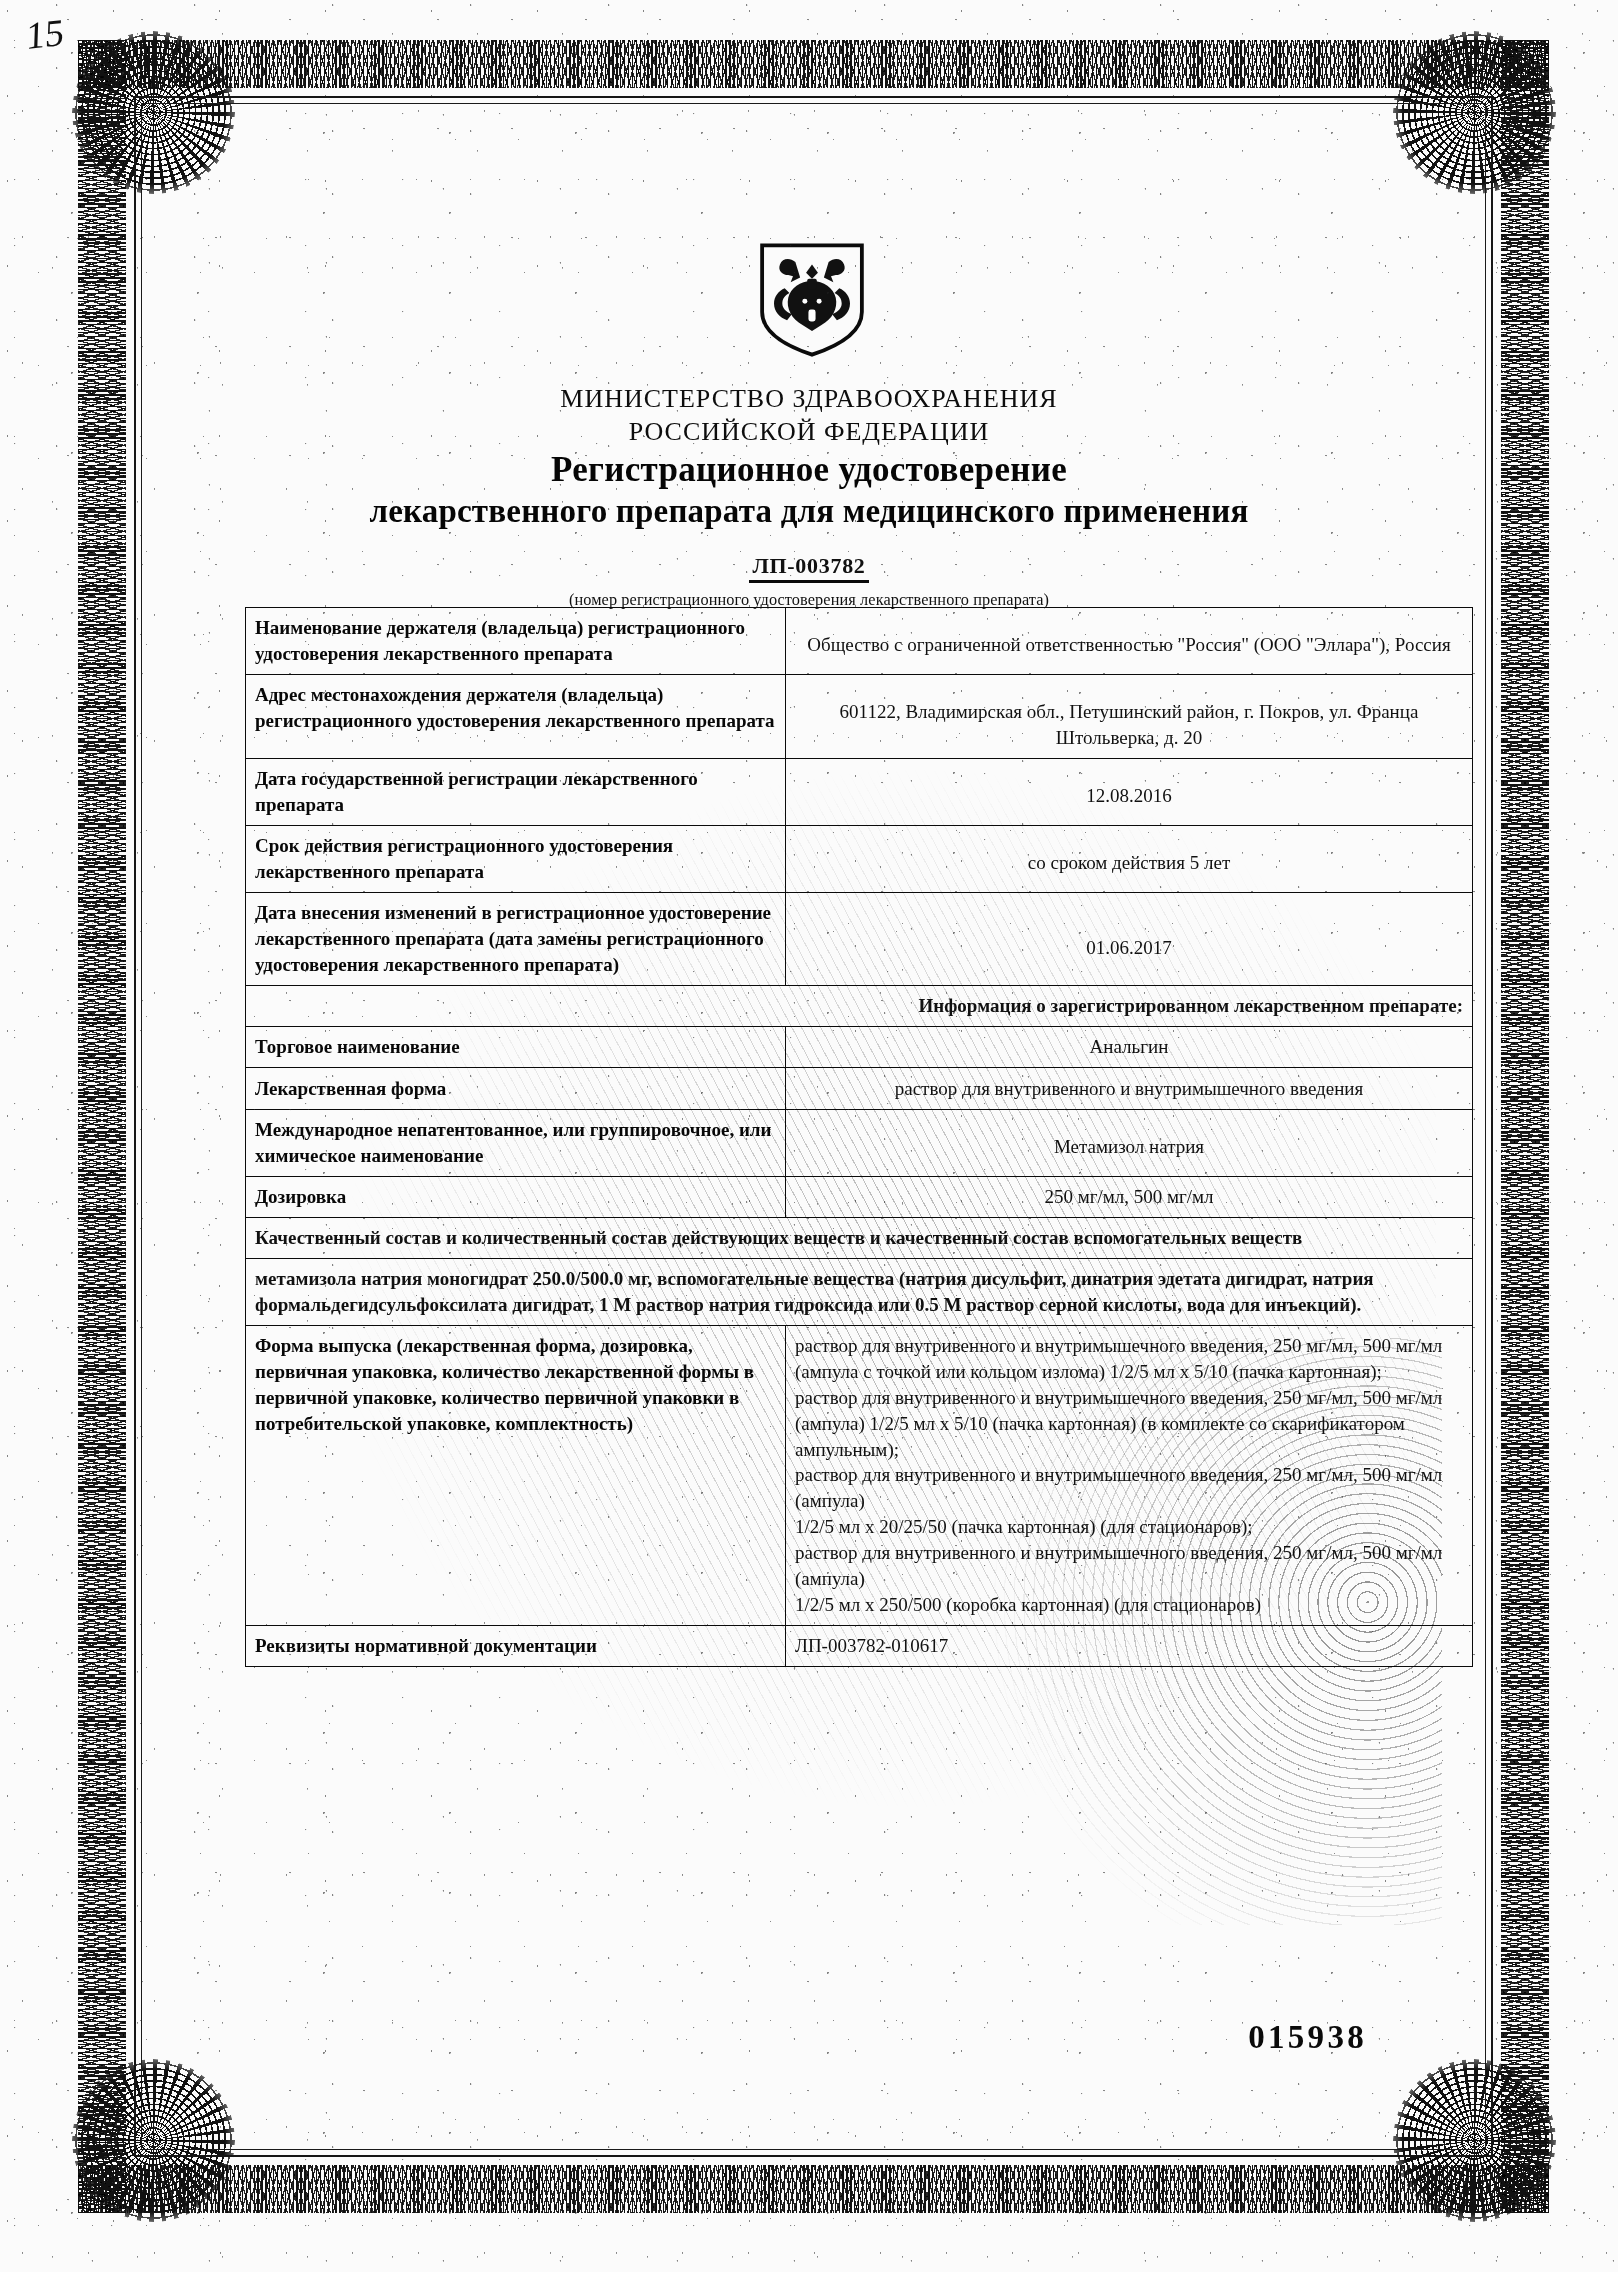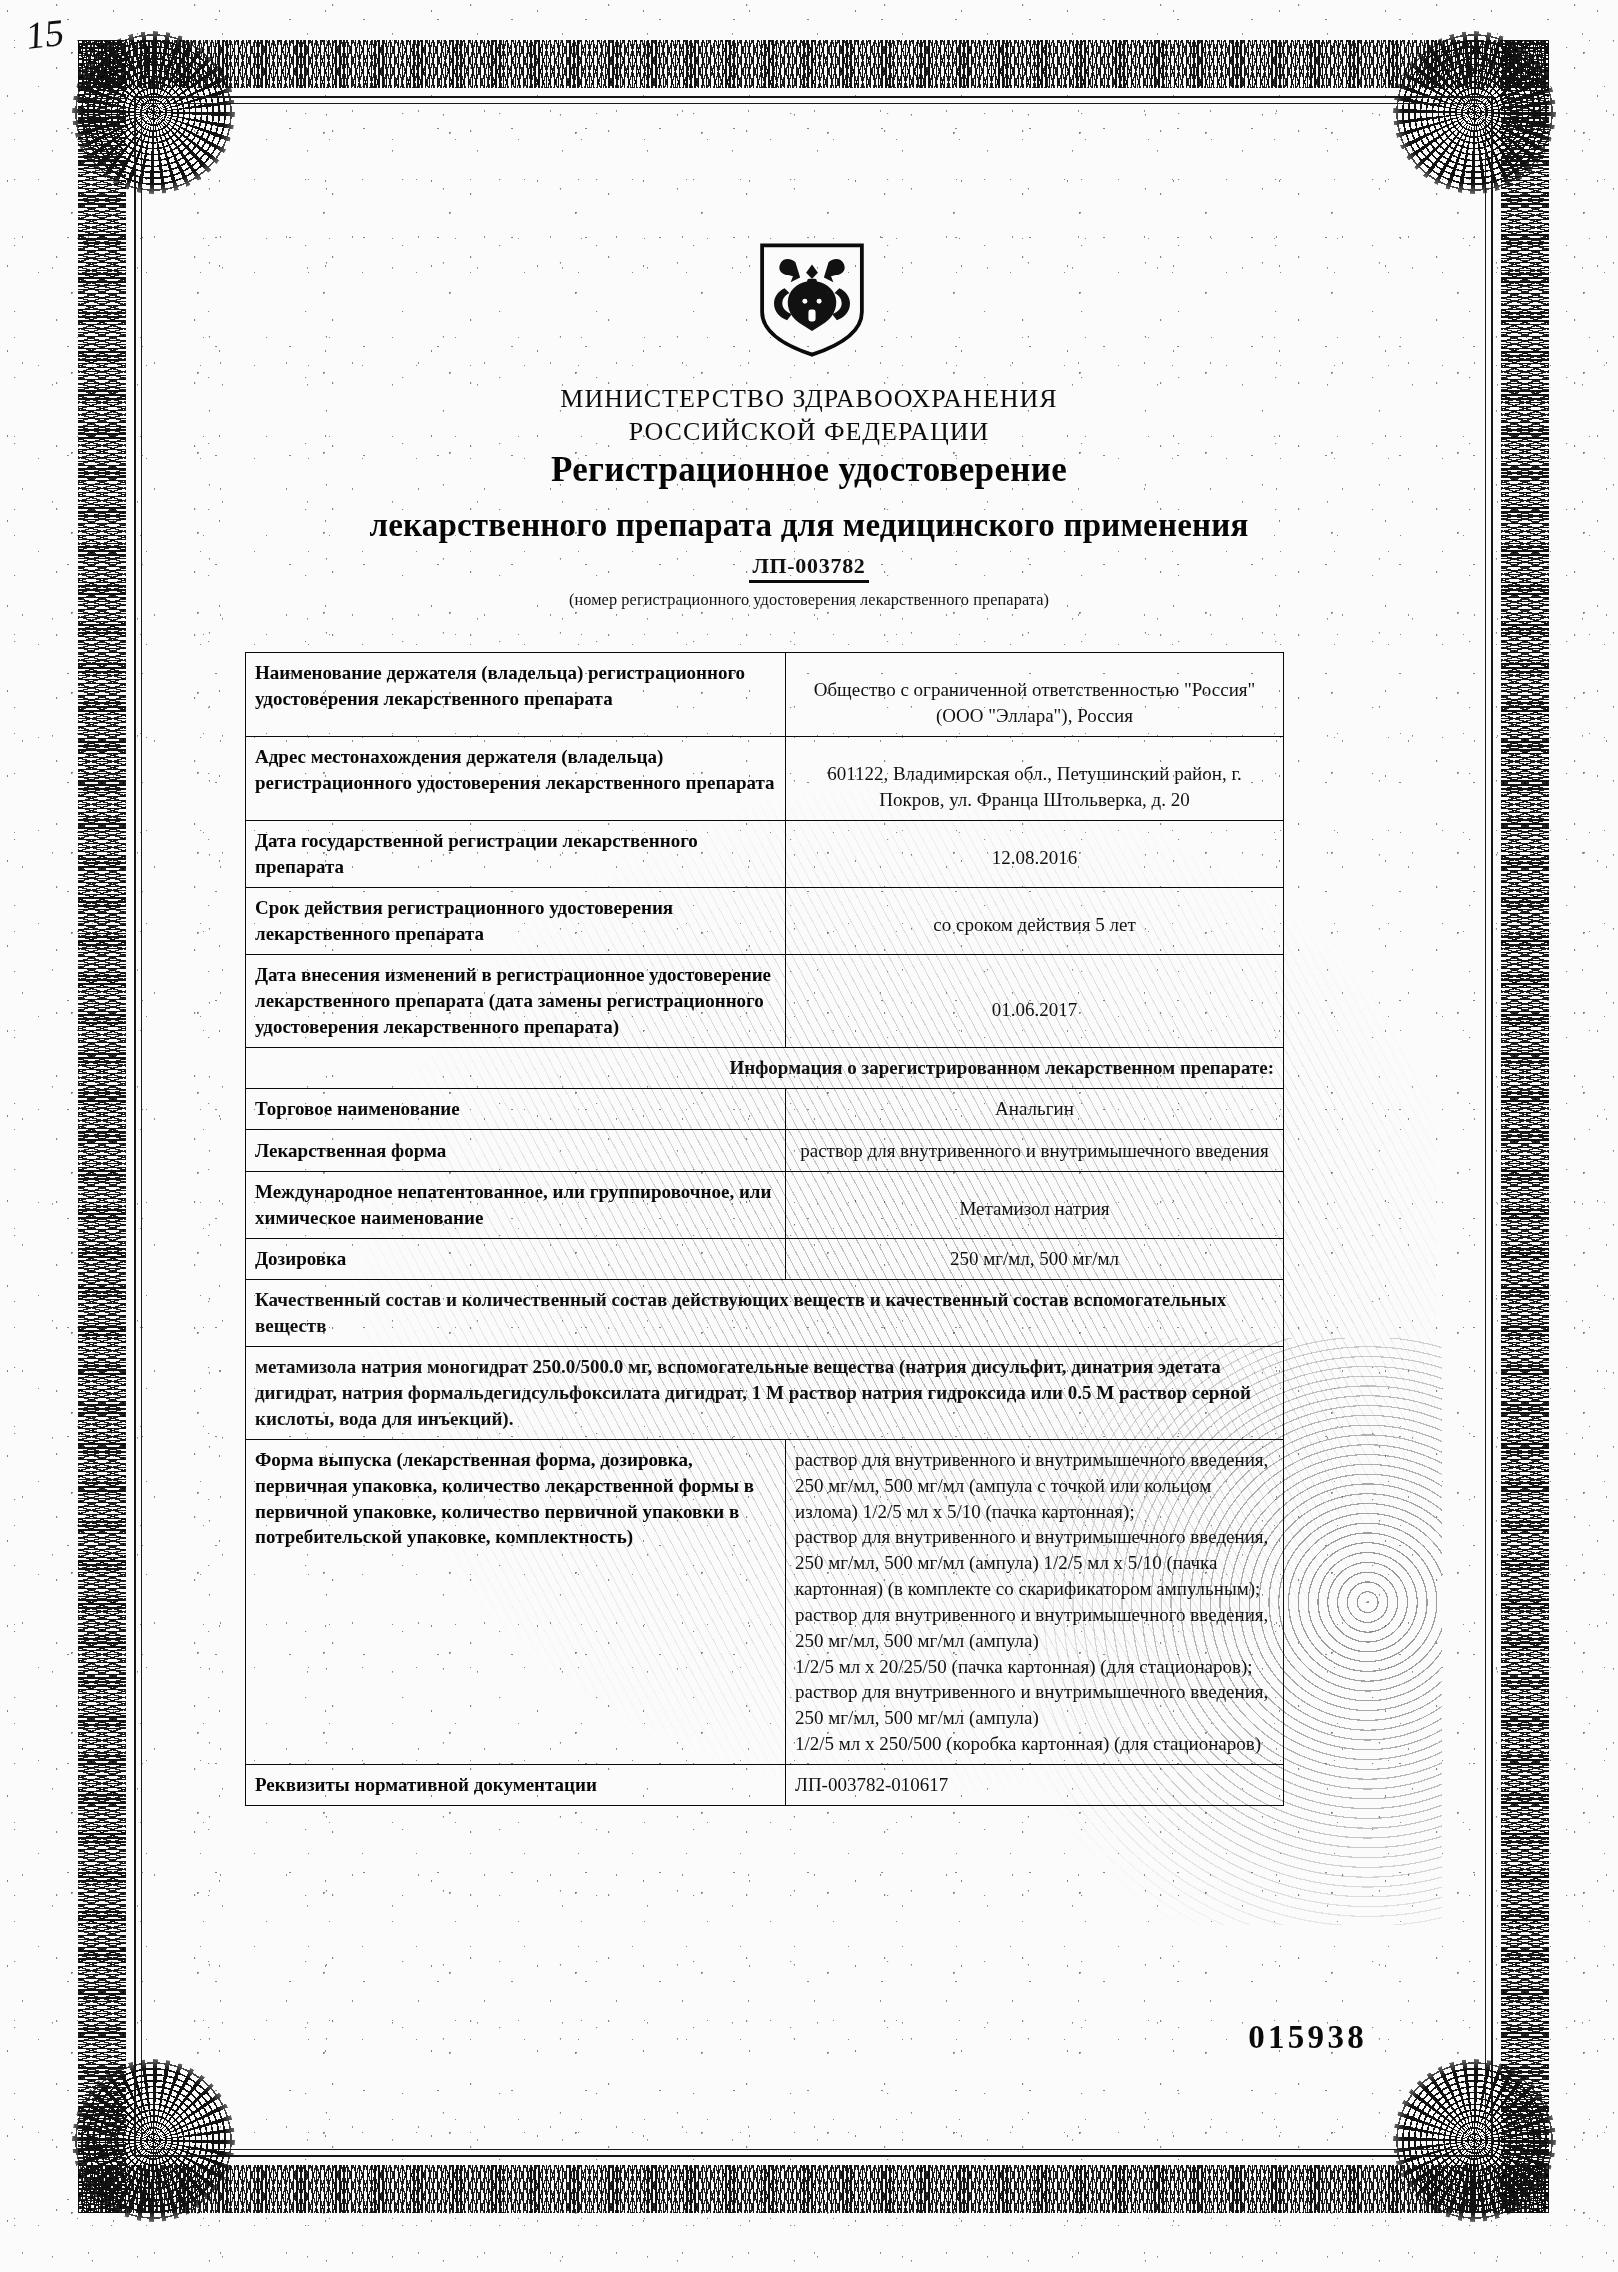--- a/index.html
+++ b/index.html
@@ -91,33 +91,33 @@
 
   .ministry{
     position:absolute;left:0;right:0;top:382px;text-align:center;
     font-size:26px;letter-spacing:1px;line-height:1.28;color:#0d0d0d;
   }
   .cert-title{
     position:absolute;left:0;right:0;top:450px;text-align:center;
     font-weight:bold;color:#060606;
   }
   .cert-title .l1{font-size:35px;letter-spacing:0.3px;}
-  .cert-title .l2{font-size:33px;letter-spacing:0.2px;margin-top:17px;}
+  .cert-title .l2{font-size:33px;letter-spacing:0.2px;margin-top:3px;}
   .regno{
     position:absolute;left:0;right:0;top:553px;text-align:center;
     font-size:22px;font-weight:bold;letter-spacing:0.7px;
   }
   .regno span{border-bottom:3.3px solid #0a0a0a;padding:0 3.9px 2px;}
   .regno-cap{
     position:absolute;left:0;right:0;top:590px;text-align:center;font-size:16.3px;letter-spacing:0.1px;
   }
 
   
   table.cert{
-    position:absolute;left:245px;top:652px;width:1039px;
+    position:absolute;left:245px;top:607px;width:1228px;
     border-collapse:collapse;table-layout:fixed;
   }
   table.cert td{
     border:1.3px solid #0b0b0b;
     padding:7.2px 9px;
     font-size:19px;line-height:1.36;
     vertical-align:top;
   }
   td.lbl{width:540px;font-weight:bold;color:#080808;}
   td.val{text-align:center;}

